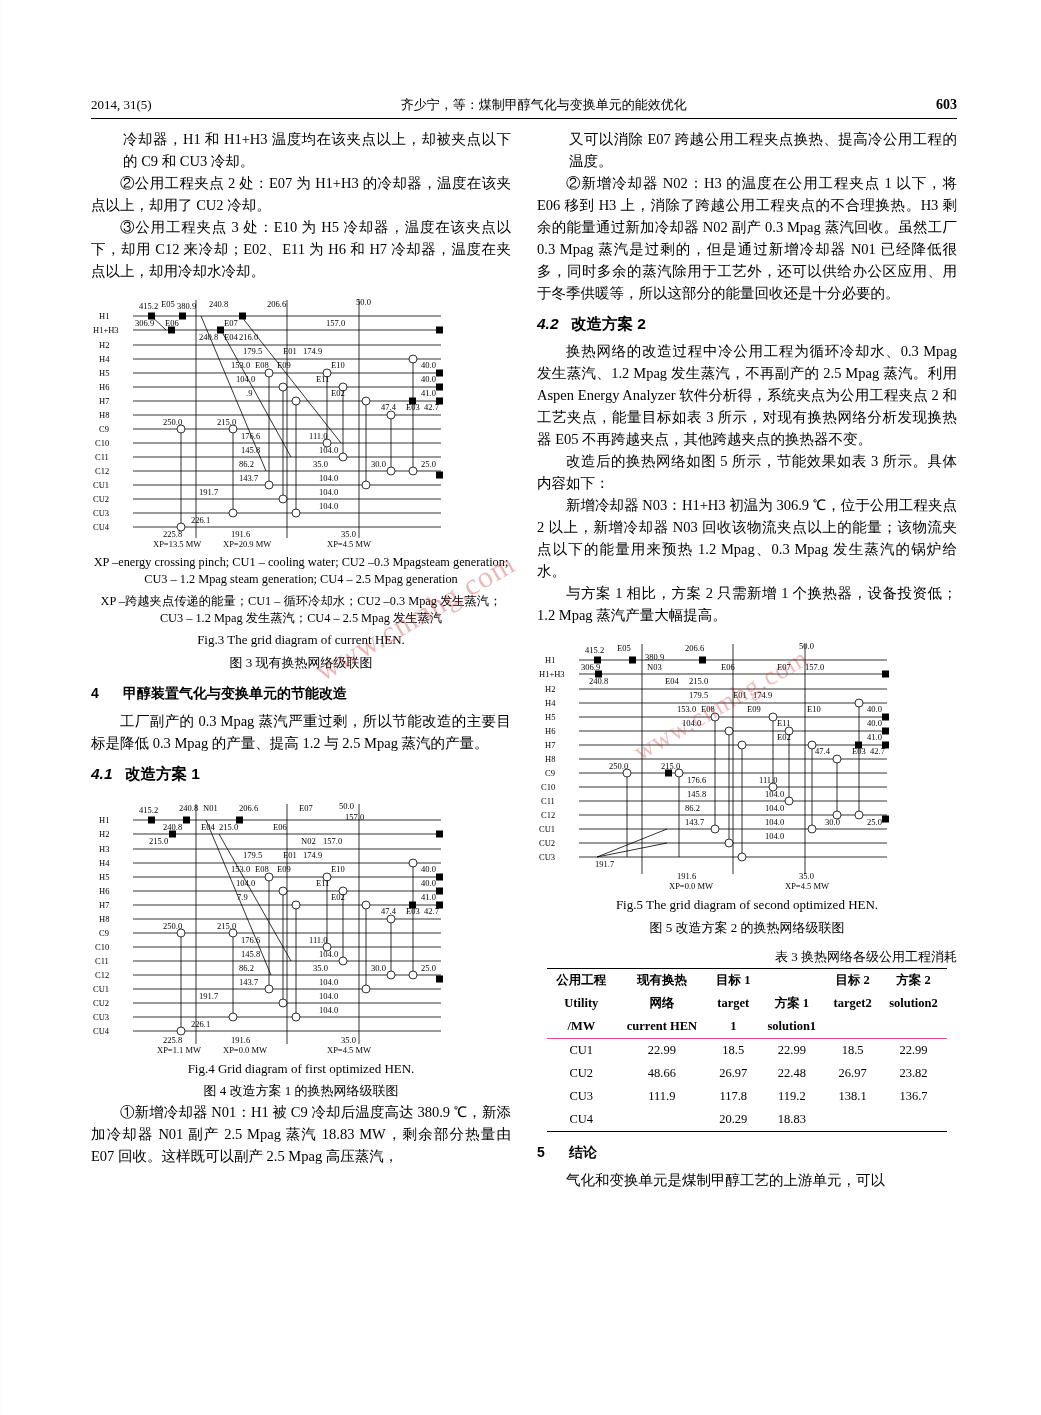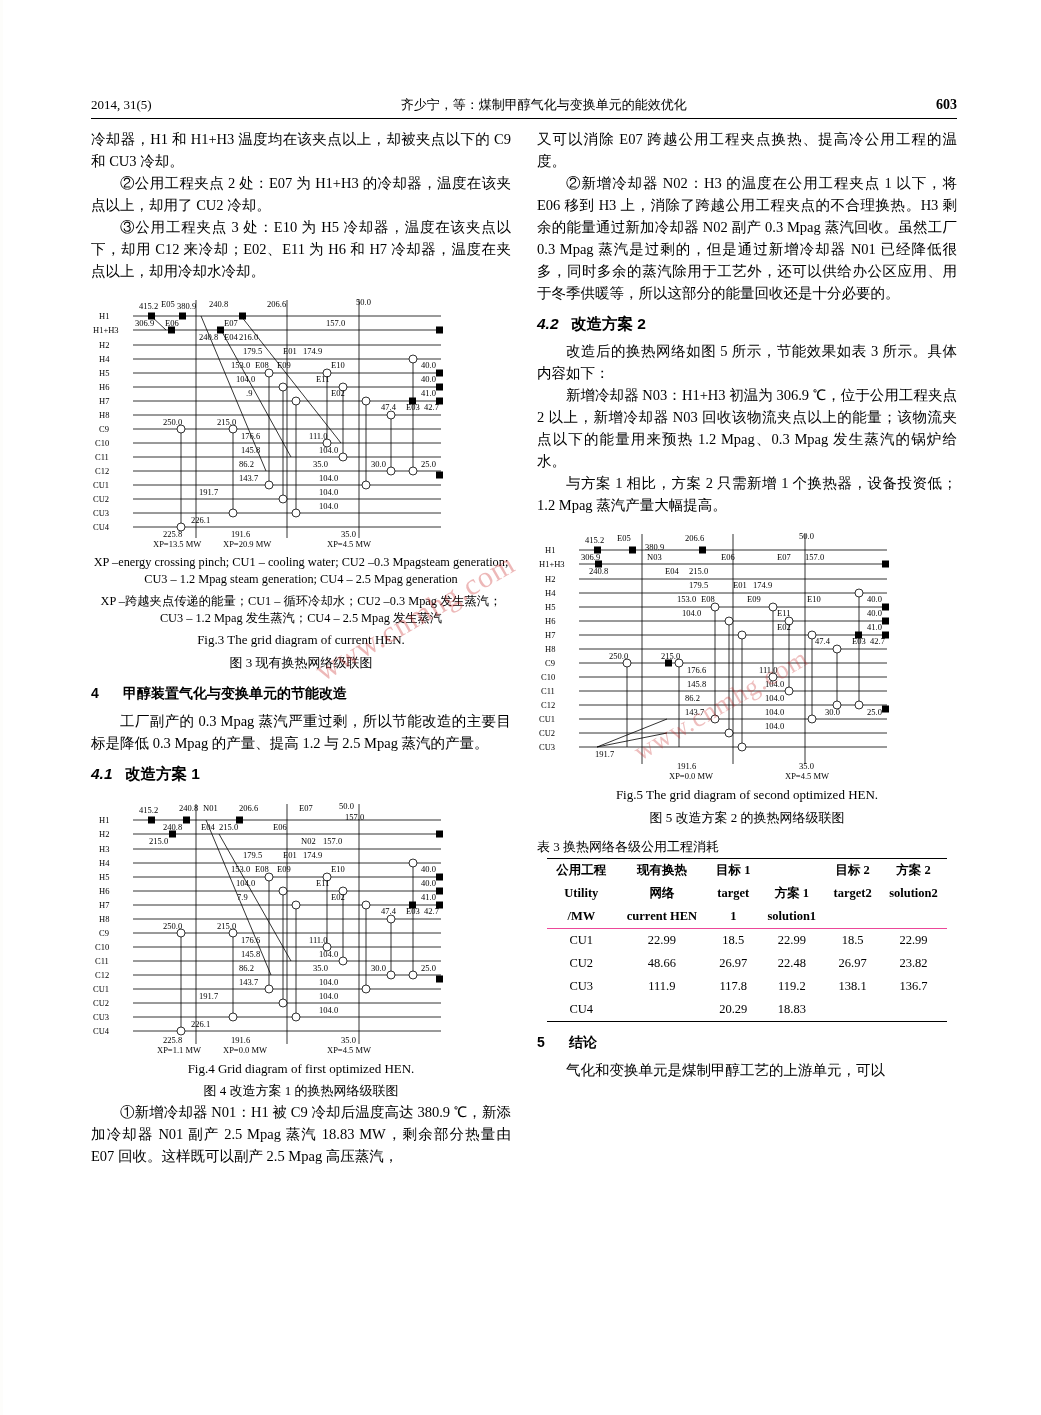--- a/index.html
+++ b/index.html
@@ -34,21 +34,21 @@
     position: absolute;
     top: 128px;
     width: 420px;
     font-size: 14.5px;
     line-height: 1.52;
     text-align: justify;
   }
   .col.left { left: 88px; }
   .col.right { left: 534px; }
   p { margin: 0 0 0 0; text-indent: 2em; }
-  p.noind { text-indent: 0; }
+  p.noind { text-indent: 0; margin-left: 32px; }
   h3.sec {
     font-size: 15.5px; font-weight: bold; margin: 8px 0 4px 0;
     font-family: "Liberation Sans", sans-serif;
   }
   h3.sec .num { display:inline-block; min-width: 34px; font-style: italic; }
   h2.bigsec {
     font-size: 14px; font-weight: bold; margin: 10px 0 6px 0;
     font-family: "Liberation Sans", sans-serif;
   }
   h2.bigsec .num { display:inline-block; min-width: 32px; }
@@ -70,21 +70,21 @@
     margin: 2px auto 0 auto;
     font-size: 12.5px;
     font-family: "Liberation Serif", serif;
   }
   table.tbl th, table.tbl td {
     padding: 2px 4px; text-align: center; border: none;
   }
   table.tbl thead tr.top th { border-top: 1.3px solid #000; }
   table.tbl thead tr:last-child th { border-bottom: 1px solid #ec4899; }
   table.tbl tbody tr:last-child td { border-bottom: 1.3px solid #000; }
-  .tbl-title { text-align: left; font-size: 13px; line-height: 1.4; margin-top: 10px;}
+  .tbl-title { text-align: right; font-size: 13px; line-height: 1.4; margin-top: 10px;}
   
   .wm {
     position: absolute;
     left: 300px; top: 600px;
     font-size: 30px;
     color: rgba(200, 40, 40, 0.33);
     font-family: "Liberation Serif", serif;
     transform: rotate(-30deg);
     letter-spacing: 1px;
     pointer-events: none;
@@ -437,20 +437,21 @@
 
   <div class="col right">
 
     <p class="noind">又可以消除 E07 跨越公用工程夹点换热、提高冷公用工程的温度。</p>
     <p>②新增冷却器 N02：H3 的温度在公用工程夹点 1 以下，将 E06 移到 H3 上，消除了跨越公用工程夹点的不合理换热。H3 剩余的能量通过新加冷却器 N02 副产 0.3 Mpag 蒸汽回收。虽然工厂 0.3 Mpag 蒸汽是过剩的，但是通过新增冷却器 N01 已经降低很多，同时多余的蒸汽除用于工艺外，还可以供给办公区应用、用于冬季供暖等，所以这部分的能量回收还是十分必要的。</p>
 
     <h3 class="sec">
       <span class="num">4.2</span><span>改造方案 2</span>
     </h3>
 
+    <p>换热网络的改造过程中冷公用工程为循环冷却水、0.3 Mpag 发生蒸汽、1.2 Mpag 发生蒸汽，不再副产的 2.5 Mpag 蒸汽。利用 Aspen Energy Analyzer 软件分析得，系统夹点为公用工程夹点 2 和工艺夹点，能量目标如表 3 所示，对现有换热网络分析发现换热器 E05 不再跨越夹点，其他跨越夹点的换热器不变。</p>
     <p>改造后的换热网络如图 5 所示，节能效果如表 3 所示。具体内容如下：</p>
     <p>新增冷却器 N03：H1+H3 初温为 306.9 ℃，位于公用工程夹点 2 以上，新增冷却器 N03 回收该物流夹点以上的能量；该物流夹点以下的能量用来预热 1.2 Mpag、0.3 Mpag 发生蒸汽的锅炉给水。</p>
     <p>与方案 1 相比，方案 2 只需新增 1 个换热器，设备投资低；1.2 Mpag 蒸汽产量大幅提高。</p>
 
     <div class="fig">
       <svg width="420" height="258" viewBox="0 0 420 258">
         <g stroke="#000" stroke-width="0.8" fill="none">
           <line x1="105" y1="10" x2="105" y2="240"></line>
           <line x1="196" y1="10" x2="196" y2="240"></line>
           <line x1="268" y1="10" x2="268" y2="240"></line>

